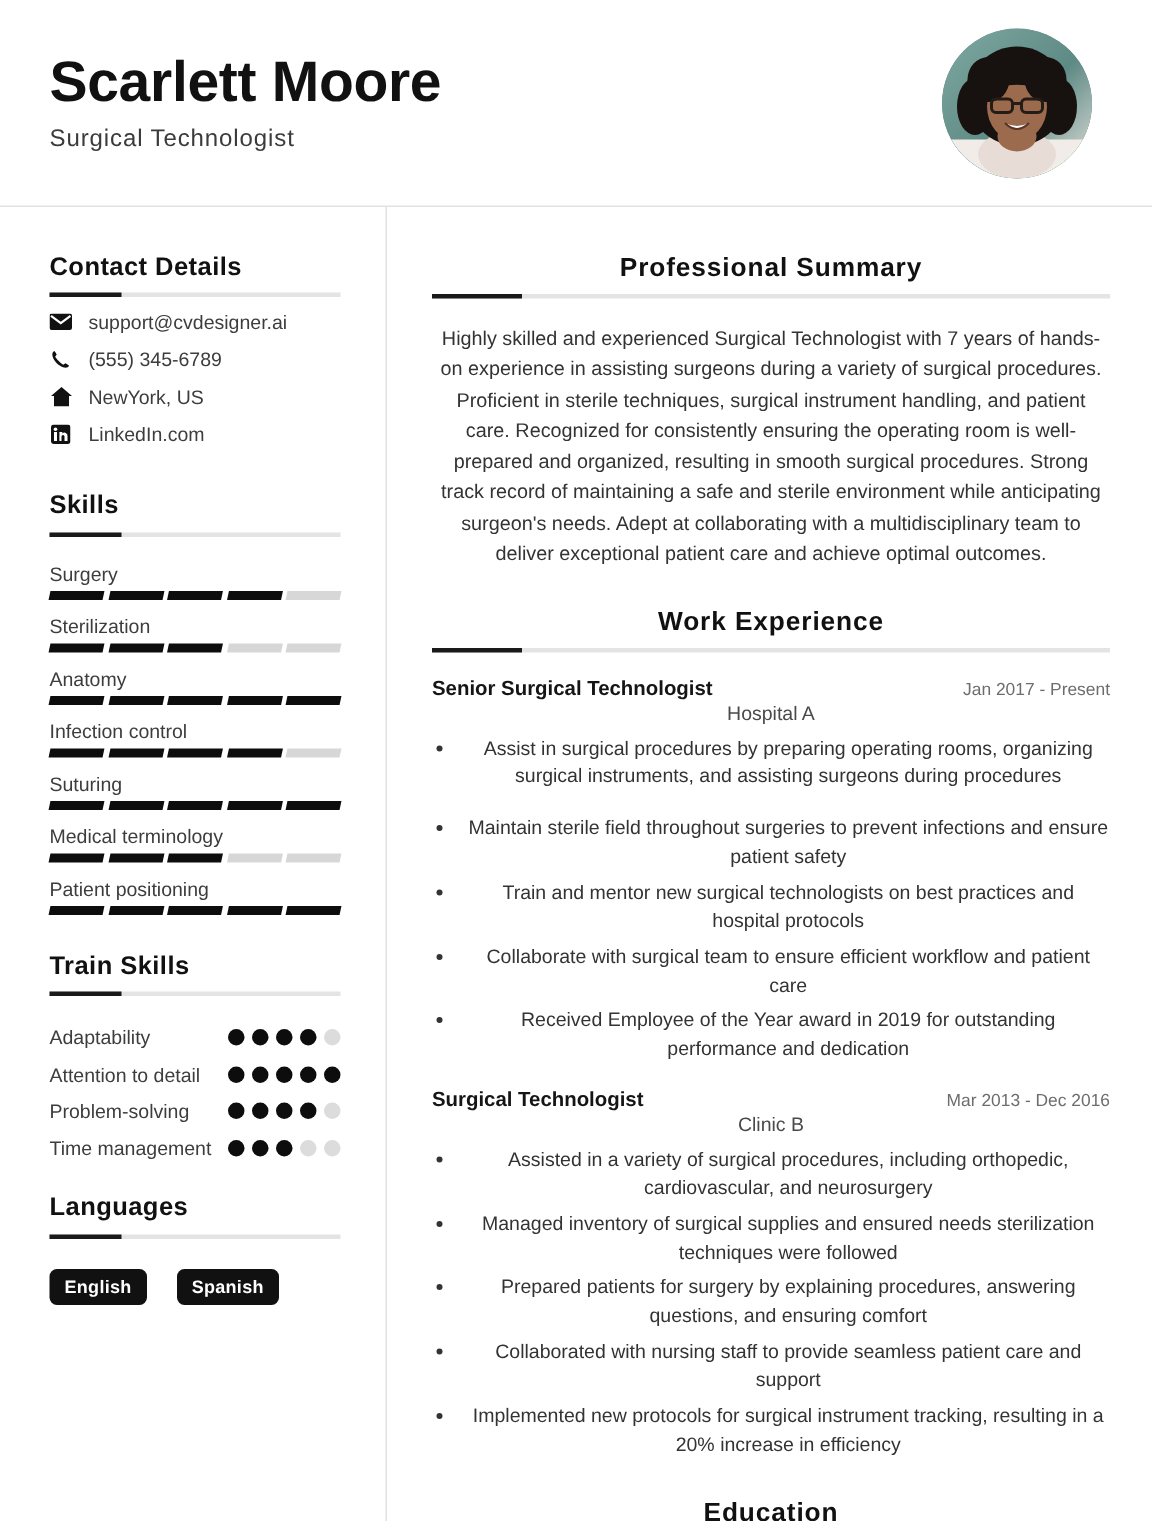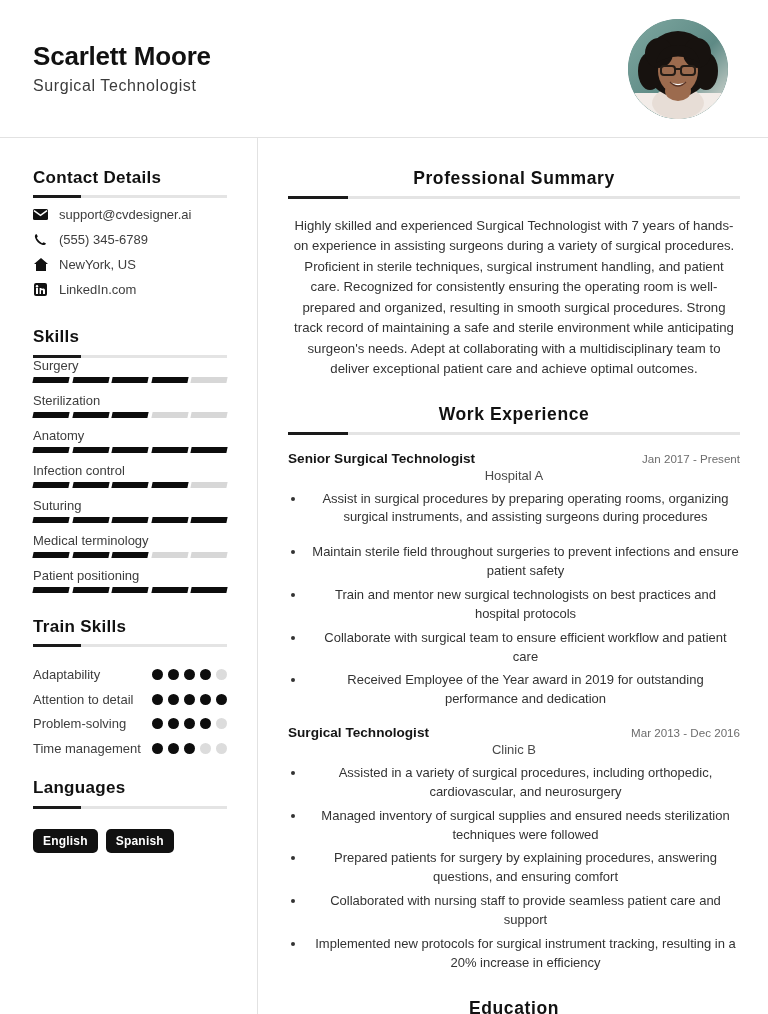--- a/index.html
+++ b/index.html
@@ -14,21 +14,21 @@
 
   
   .header {
     height: 138px;
     border-bottom: 1px solid #e2e2e2;
     display: flex; align-items: center;
     padding: 0 40px 0 33px;
   }
   .header-left { flex: 1; }
   .full-name {
-    font-size: 26px; font-weight: bold; letter-spacing: -0.2px;
+    font-size: 38px; font-weight: bold; letter-spacing: -0.2px;
     color: #111; line-height: 1.1;
   }
   .job-title {
     font-size: 16px; color: #3b3b3b; margin-top: 7px; letter-spacing: 0.6px;
   }
   .avatar {
     width: 100px; height: 100px; border-radius: 50%;
     overflow: hidden; flex: 0 0 100px;
     background: #5e8a85;
   }
@@ -66,21 +66,21 @@
     display: flex; align-items: center; gap: 11px;
     margin-bottom: 10px; font-size: 13px; color: #3d3d3d;
   }
   .c-icon {
     width: 15px; flex: 0 0 15px; display: flex;
     align-items: center; justify-content: center; color: #111;
   }
   .c-icon svg { display: block; }
 
   
-  .skills-block { }
+  .skills-block { margin-top: 17px; }
   .skill-row { margin-bottom: 10px; }
   .skill-label { font-size: 13px; color: #3d3d3d; margin-bottom: 4px; }
   .bar { display: flex; gap: 4px; }
   .seg {
     width: 36px; height: 6px; background: #d7d7d7;
     transform: skewX(-12deg);
   }
   .seg.on { background: #0d0d0d; }
 
   
@@ -92,21 +92,21 @@
   .soft-label {
     font-size: 13px; color: #3d3d3d; line-height: 1.35;
     max-width: 118px;
   }
   .dots { display: flex; gap: 5px; padding-top: 3px; flex: 0 0 auto; }
   .dot { width: 11px; height: 11px; border-radius: 50%; background: #dcdcdc; }
   .dot.on { background: #0d0d0d; }
 
   
   .lang-block { margin-top: 20px; }
-  .pills { display: flex; gap: 8px; flex-wrap: wrap; }
+  .pills { display: flex; gap: 20px; flex-wrap: wrap; }
   .pill {
     background: #111; color: #fff; font-size: 12px; font-weight: bold;
     padding: 5px 10px; border-radius: 5px; letter-spacing: 0.2px;
   }
 
   
   .summary {
     margin-top: 17px; font-size: 13.2px; line-height: 1.55; color: #333;
   }
   .entry { margin-top: 16px; }

